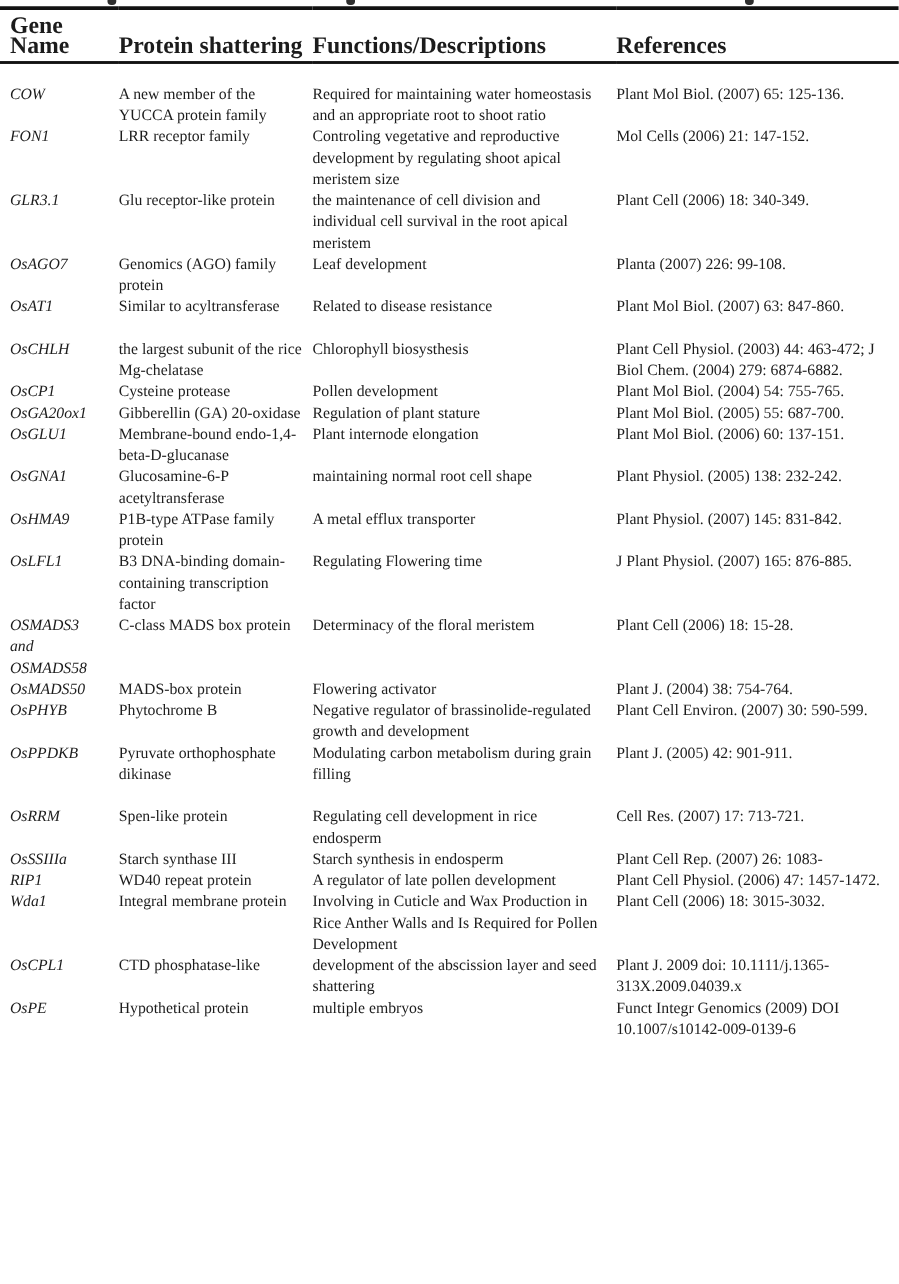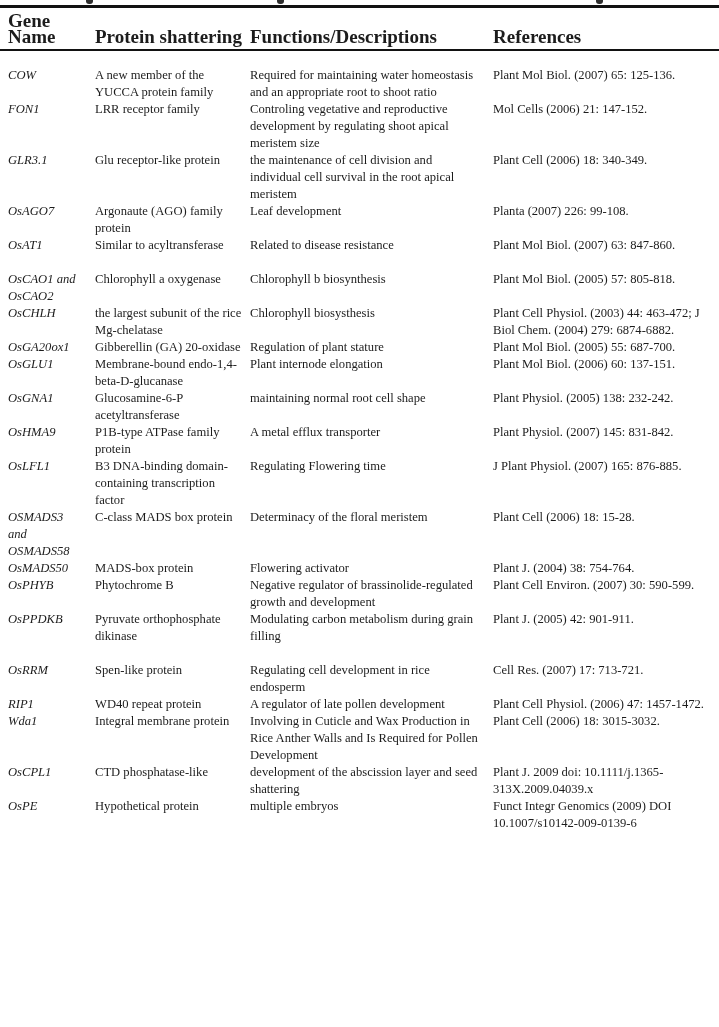--- a/index.html
+++ b/index.html
@@ -119,41 +119,41 @@
           <td class="cell-reference">Mol Cells (2006) 21: 147-152.</td>
         </tr>
         <tr>
           <td class="cell-gene">GLR3.1</td>
           <td class="cell-protein">Glu receptor-like protein</td>
           <td class="cell-function">the maintenance of cell division and individual cell survival in the root apical meristem</td>
           <td class="cell-reference">Plant Cell (2006) 18: 340-349.</td>
         </tr>
         <tr>
           <td class="cell-gene">OsAGO7</td>
-          <td class="cell-protein">Argonaute (AGO) family protein</td>
+          <td class="cell-protein">Genomics (AGO) family protein</td>
           <td class="cell-function">Leaf development</td>
           <td class="cell-reference">Planta (2007) 226: 99-108.</td>
         </tr>
         <tr class="gap-after">
           <td class="cell-gene">OsAT1</td>
           <td class="cell-protein">Similar to acyltransferase</td>
           <td class="cell-function">Related to disease resistance</td>
           <td class="cell-reference">Plant Mol Biol. (2007) 63: 847-860.</td>
         </tr>
         <tr>
-          <td class="cell-gene">OsCAO1 and OsCAO2</td>
-          <td class="cell-protein">Chlorophyll a oxygenase</td>
-          <td class="cell-function">Chlorophyll b biosynthesis</td>
-          <td class="cell-reference">Plant Mol Biol. (2005) 57: 805-818.</td>
-        </tr>
-        <tr>
           <td class="cell-gene">OsCHLH</td>
           <td class="cell-protein">the largest subunit of the rice Mg-chelatase</td>
           <td class="cell-function">Chlorophyll biosysthesis</td>
           <td class="cell-reference">Plant Cell Physiol. (2003) 44: 463-472; J Biol Chem. (2004) 279: 6874-6882.</td>
+        </tr>
+        <tr>
+          <td class="cell-gene">OsCP1</td>
+          <td class="cell-protein">Cysteine protease</td>
+          <td class="cell-function">Pollen development</td>
+          <td class="cell-reference">Plant Mol Biol. (2004) 54: 755-765.</td>
         </tr>
         <tr>
           <td class="cell-gene">OsGA20ox1</td>
           <td class="cell-protein">Gibberellin (GA) 20-oxidase</td>
           <td class="cell-function">Regulation of plant stature</td>
           <td class="cell-reference">Plant Mol Biol. (2005) 55: 687-700.</td>
         </tr>
         <tr>
           <td class="cell-gene">OsGLU1</td>
           <td class="cell-protein">Membrane-bound endo-1,4-beta-D-glucanase</td>
@@ -202,20 +202,26 @@
           <td class="cell-function">Modulating carbon metabolism during grain filling</td>
           <td class="cell-reference">Plant J. (2005) 42: 901-911.</td>
         </tr>
         <tr>
           <td class="cell-gene">OsRRM</td>
           <td class="cell-protein">Spen-like protein</td>
           <td class="cell-function">Regulating cell development in rice endosperm</td>
           <td class="cell-reference">Cell Res. (2007) 17: 713-721.</td>
         </tr>
         <tr>
+          <td class="cell-gene">OsSSIIIa</td>
+          <td class="cell-protein">Starch synthase III</td>
+          <td class="cell-function">Starch synthesis in endosperm</td>
+          <td class="cell-reference">Plant Cell Rep. (2007) 26: 1083-</td>
+        </tr>
+        <tr>
           <td class="cell-gene">RIP1</td>
           <td class="cell-protein">WD40 repeat protein</td>
           <td class="cell-function">A regulator of late pollen development</td>
           <td class="cell-reference">Plant Cell Physiol. (2006) 47: 1457-1472.</td>
         </tr>
         <tr>
           <td class="cell-gene">Wda1</td>
           <td class="cell-protein">Integral membrane protein</td>
           <td class="cell-function">Involving in Cuticle and Wax Production in Rice Anther Walls and Is Required for Pollen Development</td>
           <td class="cell-reference">Plant Cell (2006) 18: 3015-3032.</td>

